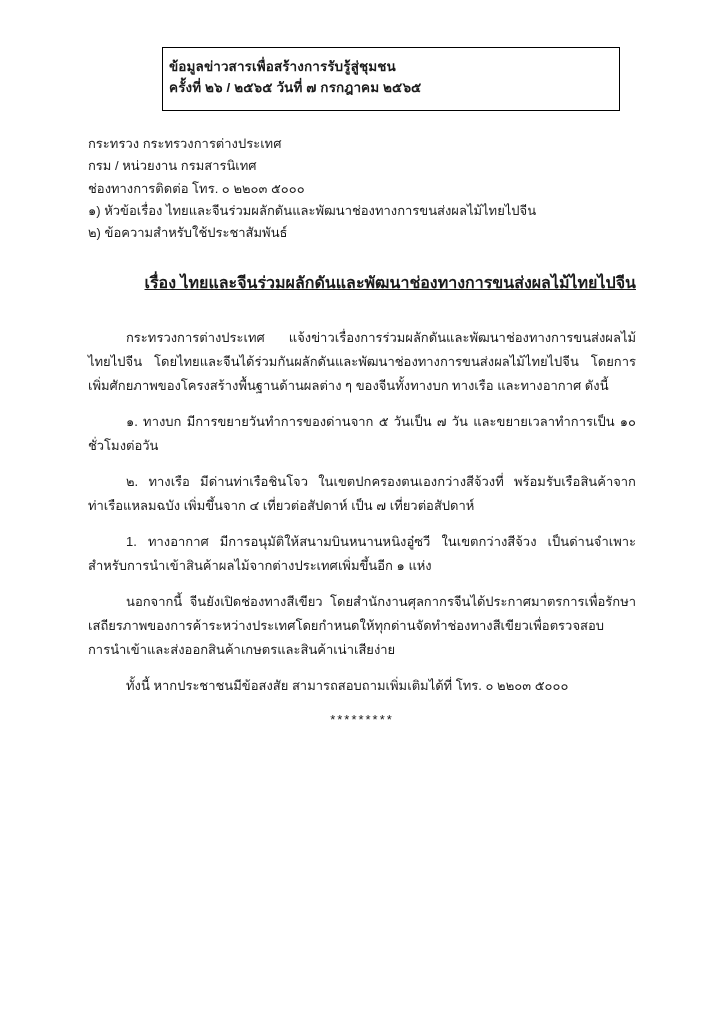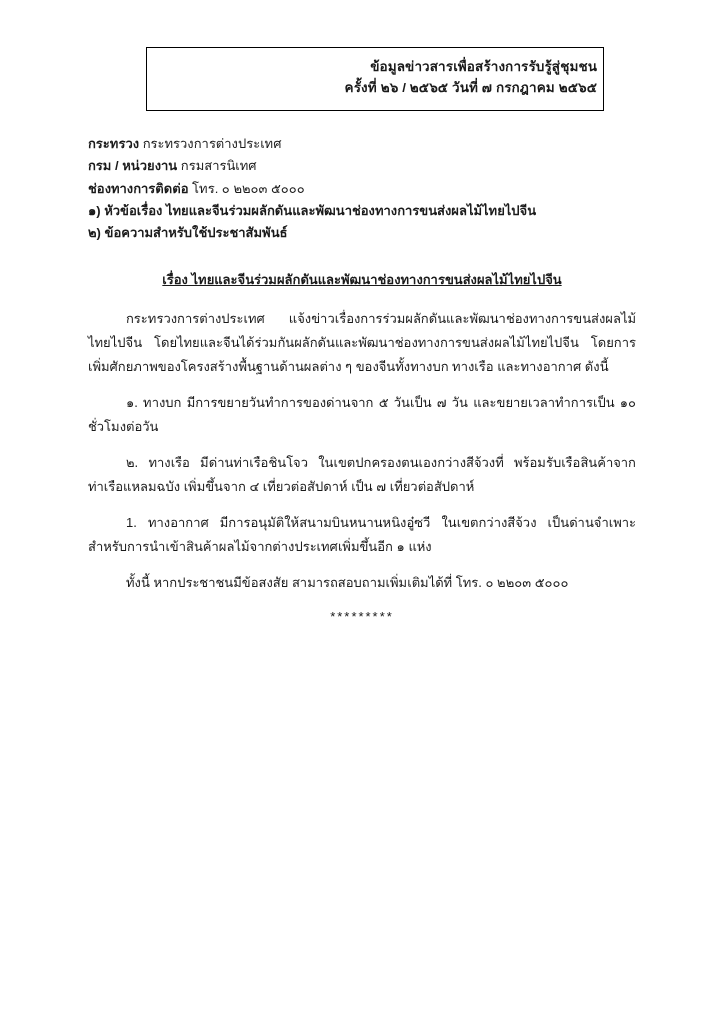--- a/index.html
+++ b/index.html
@@ -20,27 +20,27 @@
     width: 724px;
     height: 1024px;
     box-sizing: border-box;
     padding: 0;
     position: relative;
   }
 
   
   .header-box {
     position: absolute;
-    left: 146px;
+    left: 162px;
     top: 47px;
     width: 458px;
     box-sizing: border-box;
     border: 1px solid #000000;
     padding: 9px 6px 11px 6px;
-    text-align: right;
+    text-align: left;
   }
   .header-line {
     font-size: 13.5px;
     line-height: 1.55;
     font-weight: bold;
     letter-spacing: 0.1px;
   }
 
   
   .meta {
@@ -48,43 +48,43 @@
     left: 88px;
     top: 133px;
     width: 560px;
   }
   .meta-row {
     font-size: 13px;
     line-height: 1.72;
     white-space: nowrap;
   }
   .meta-label {
-    font-weight: bold;
+    font-weight: normal;
   }
   .meta-value {
     font-weight: normal;
   }
   .meta-row.bold-all,
   .meta-row.bold-all .meta-value {
     font-weight: bold;
   }
 
   
   .body-block {
     position: absolute;
     left: 88px;
     top: 270px;
     width: 548px;
   }
   .subject {
-    text-align: center;
-    font-size: 13px;
+    text-align: right;
+    font-size: 16px;
     font-weight: bold;
     text-decoration: underline;
-    margin-bottom: 16px;
+    margin-bottom: 30px;
     line-height: 1.6;
   }
   p.para {
     font-size: 13px;
     line-height: 1.85;
     margin: 0 0 12px 0;
     text-align: justify;
     text-justify: inter-word;
     text-indent: 38px;
   }
@@ -139,19 +139,20 @@
     </p>
 
     <p class="para">
       <span class="b">๒. ทางเรือ</span><span> มีด่านท่าเรือชินโจว ในเขตปกครองตนเองกว่างสีจ้วงที่ พร้อมรับเรือสินค้าจากท่าเรือแหลมฉบัง เพิ่มขึ้นจาก ๔ เที่ยวต่อสัปดาห์ เป็น ๗ เที่ยวต่อสัปดาห์</span>
     </p>
 
     <p class="para">
       <span class="b">1. ทางอากาศ</span><span> มีการอนุมัติให้สนามบินหนานหนิงอู๋ซวี ในเขตกว่างสีจ้วง เป็นด่านจำเพาะสำหรับการนำเข้าสินค้าผลไม้จากต่างประเทศเพิ่มขึ้นอีก ๑ แห่ง</span>
     </p>
 
+    <p class="para">นอกจากนี้ จีนยังเปิดช่องทางสีเขียว โดยสำนักงานศุลกากรจีนได้ประกาศมาตรการเพื่อรักษาเสถียรภาพของการค้าระหว่างประเทศโดยกำหนดให้ทุกด่านจัดทำช่องทางสีเขียวเพื่อตรวจสอบการนำเข้าและส่งออกสินค้าเกษตรและสินค้าเน่าเสียง่าย</p>
 
     <p class="para">ทั้งนี้ หากประชาชนมีข้อสงสัย สามารถสอบถามเพิ่มเติมได้ที่ โทร. ๐ ๒๒๐๓ ๕๐๐๐</p>
 
     <div class="stars">*********</div>
   </div>
 
 </div>
 
 </body></html>

